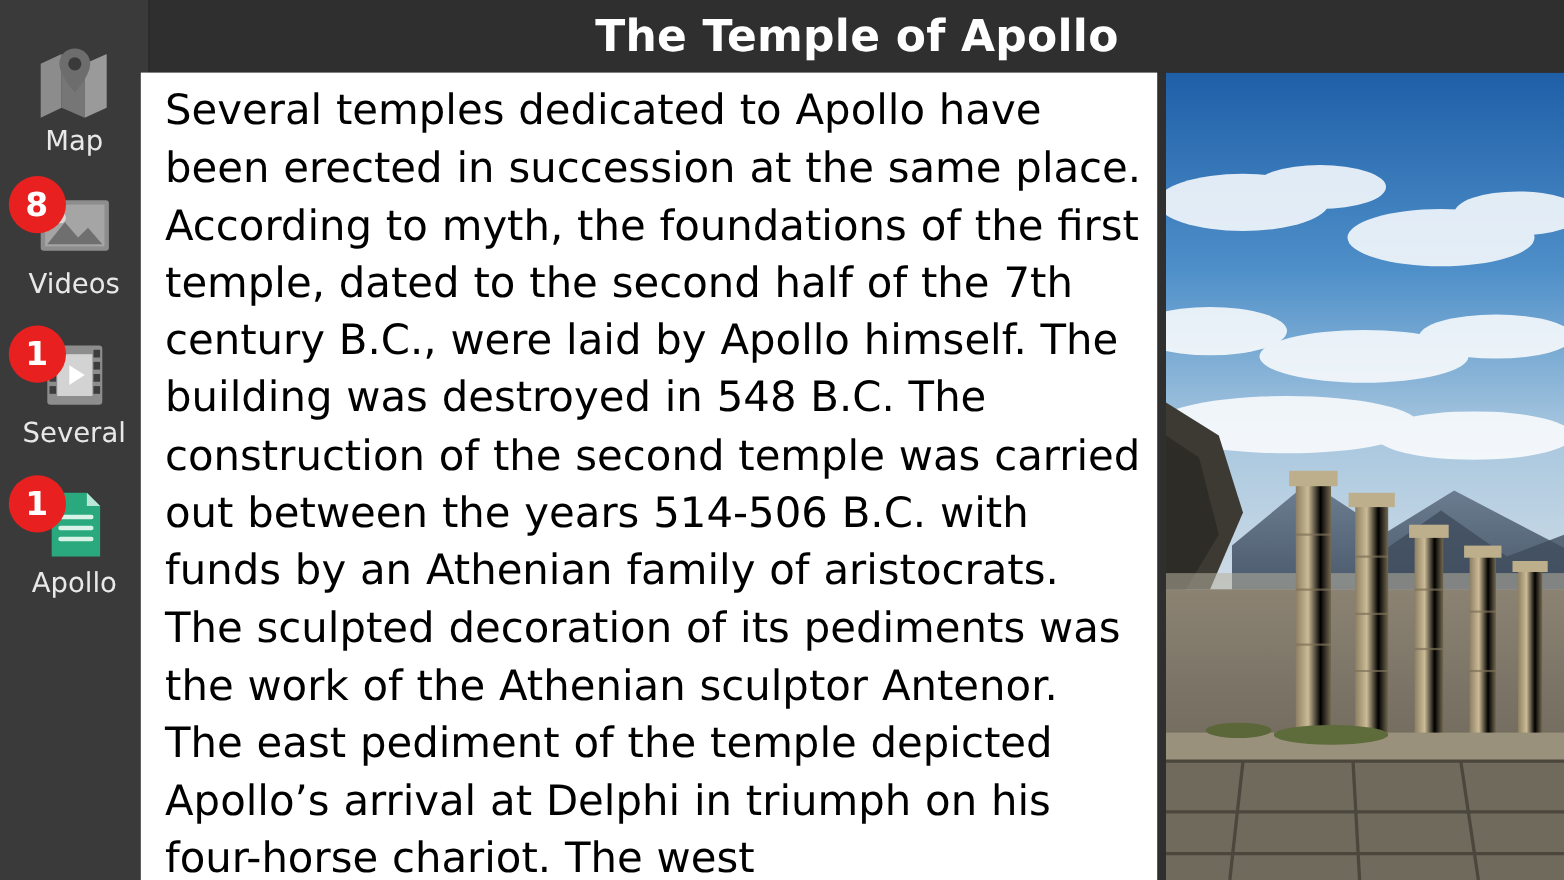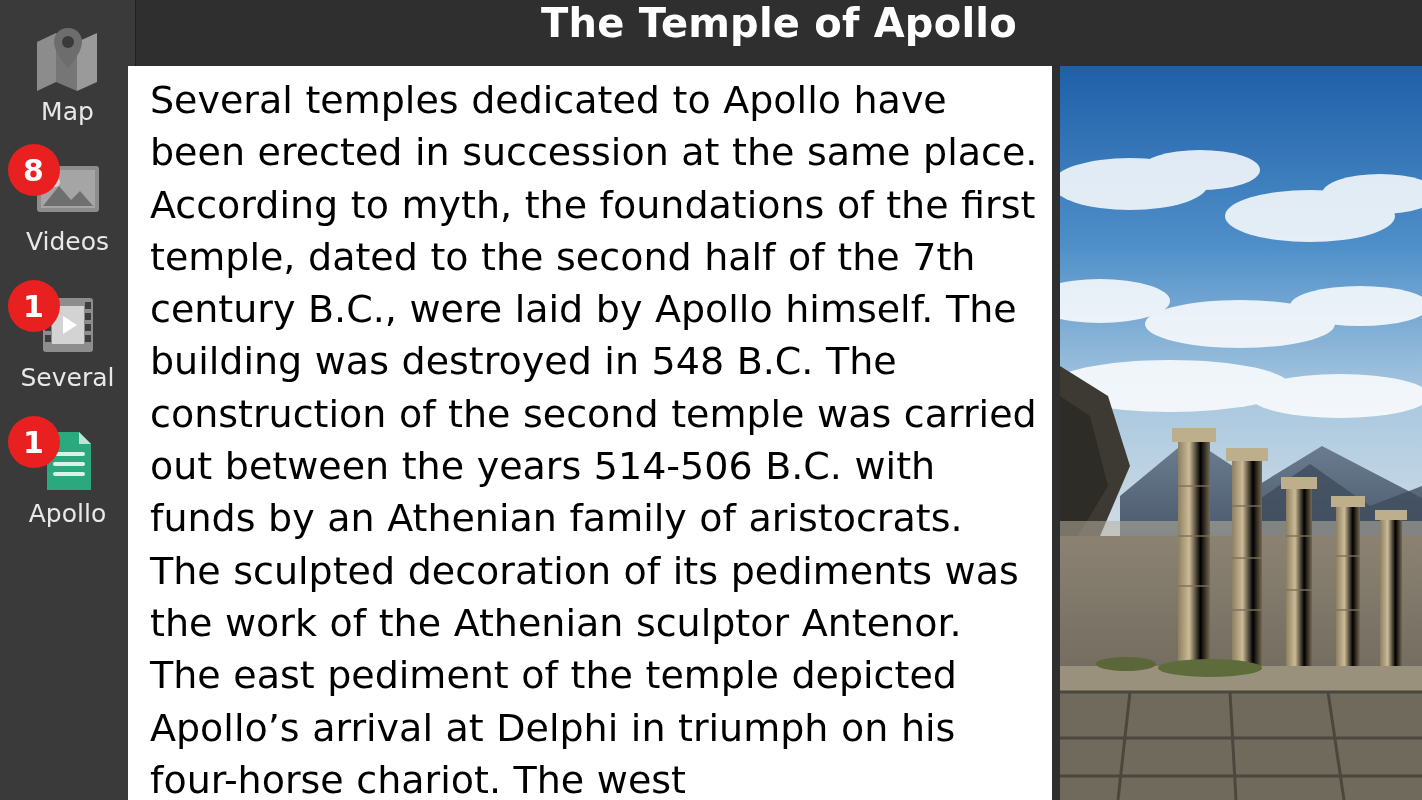--- a/index.html
+++ b/index.html
@@ -23,21 +23,21 @@
   #sidebar {
     position: absolute;
     left: 0; top: 0;
     width: 136px;
     height: 800px;
     background: #3a3a3a;
     border-right: 1px solid #202020;
     display: flex;
     flex-direction: column;
     align-items: center;
-    padding-top: 28px;
+    padding-top: 44px;
   }
 
   .side-item {
     position: relative;
     width: 136px;
     height: 134px;
     display: flex;
     flex-direction: column;
     align-items: center;
     justify-content: flex-start;
@@ -87,20 +87,21 @@
   #item-gps { height: 130px; }
 
   
   #header {
     position: absolute;
     left: 136px;
     top: 0;
     width: 1286px;
     height: 66px;
     display: flex;
+    align-items: center;
     justify-content: center;
     background: #2f2f2f;
   }
   #header-title {
     color: #ffffff;
     font-size: 40px;
     font-weight: bold;
     font-family: "DejaVu Sans", sans-serif;
     text-align: center;
     line-height: 46px;

